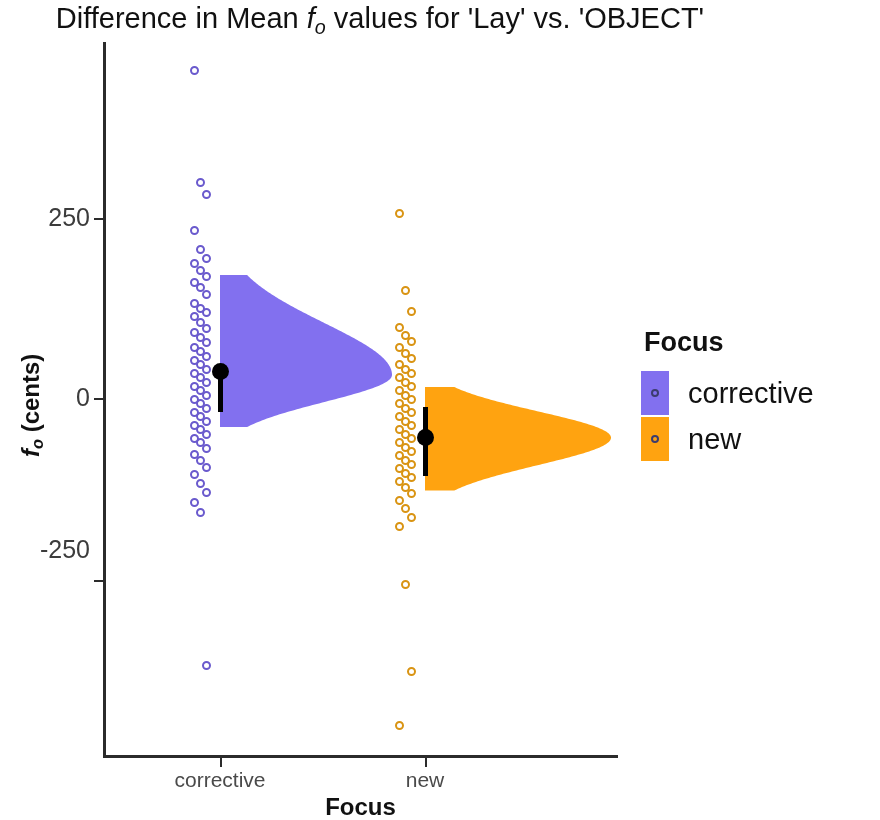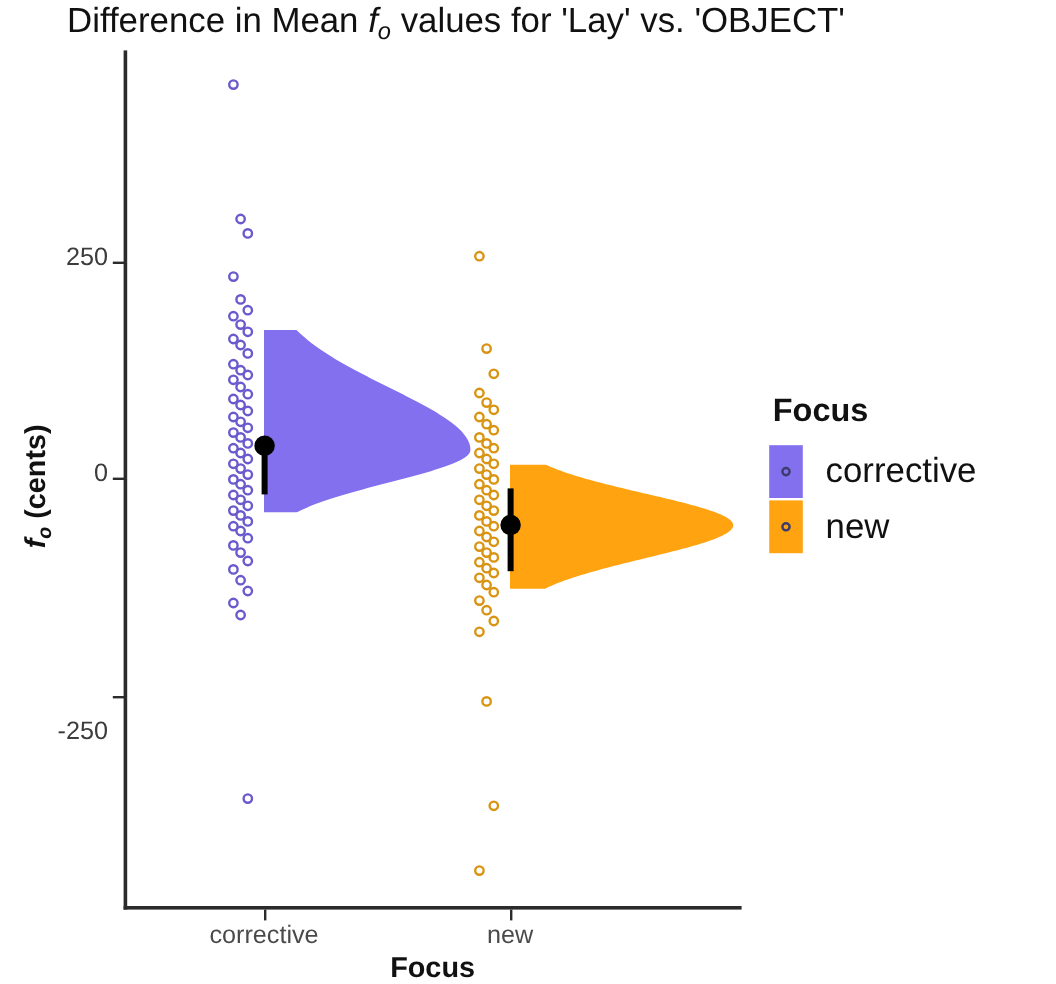--- a/index.html
+++ b/index.html
@@ -51,21 +51,21 @@
     position: absolute;
     left: 94px;
     width: 10px;
     height: 2px;
     background: #2b2b2b;
   }
   .ytick-label {
     position: absolute;
     right: 790px;
     text-align: right;
-    font-size: 21px;
+    font-size: 25px;
     color: #3c3c3c;
     white-space: nowrap;
   }
   .xtick-mark {
     position: absolute;
     top: 758px;
     width: 2px;
     height: 9px;
     background: #2b2b2b;
   }
@@ -184,21 +184,21 @@
   </div>
 
   <div id="axis-line-y"></div>
   <div id="axis-line-x"></div>
 
   <div class="ytick-mark" style="top:218px;"></div>
   <div class="ytick-label" style="top:203px;">250</div>
   <div class="ytick-mark" style="top:398px;"></div>
   <div class="ytick-label" style="top:383px;">0</div>
   <div class="ytick-mark" style="top:580px;"></div>
-  <div class="ytick-label" style="top:598px;text-align:center;">-250</div>
+  <div class="ytick-label" style="top:535px;text-align:center;">-250</div>
 
   <div class="xtick-mark" style="left:220px;"></div>
   <div class="xtick-label" style="left:120px; width:200px;">corrective</div>
   <div class="xtick-mark" style="left:425px;"></div>
   <div class="xtick-label" style="left:345px; width:160px;">new</div>
 
   <div id="xaxis-title">Focus</div>
 
   <div id="yaxis-title">
     <span class="ital">f</span><span class="sub">o</span><span> (cents)</span>

